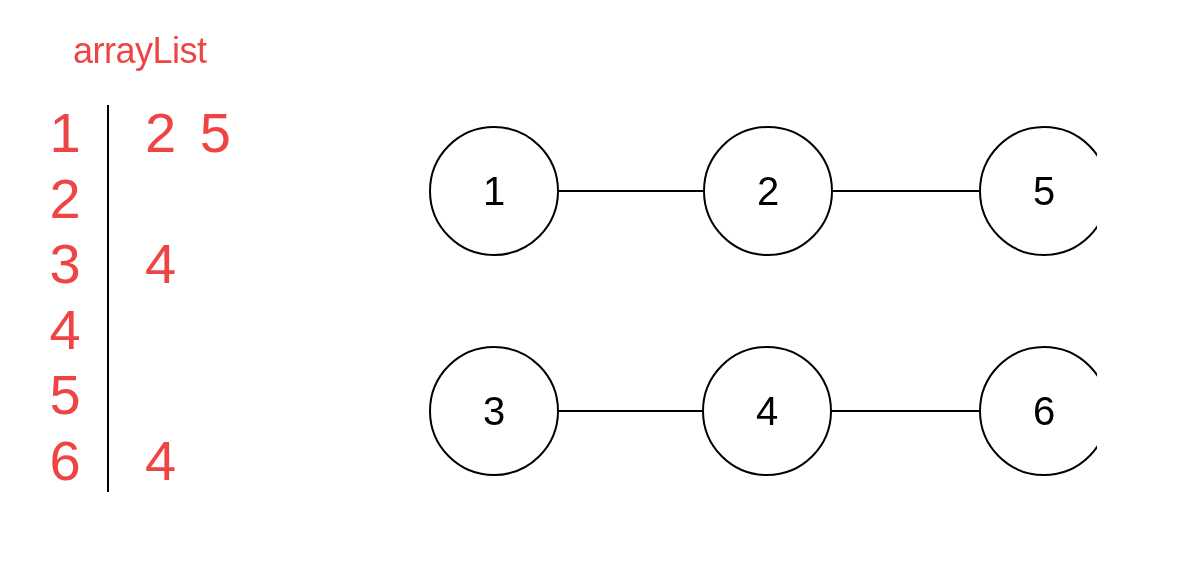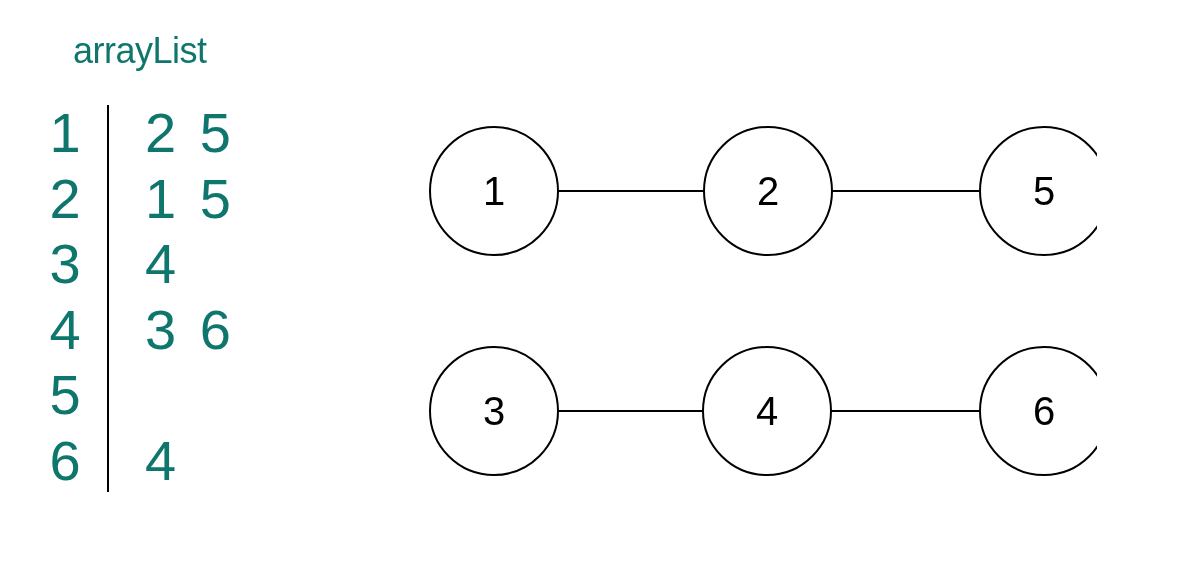--- a/index.html
+++ b/index.html
@@ -6,21 +6,21 @@
     margin: 0;
     padding: 0;
     background: #ffffff;
   }
   .page {
     position: relative;
     width: 1097px;
     height: 577px;
     background: #ffffff;
     font-family: "Liberation Sans", sans-serif;
-    color: #0f766e;
+    color: #ef4444;
     overflow: hidden;
     text-decoration: underline;
   }
   .title {
     position: absolute;
     left: 73px;
     top: 32px;
     font-size: 36px;
     line-height: 38px;
     font-weight: 300;
@@ -78,29 +78,27 @@
 
   <div class="adj-list">
     <div class="adj-divider"></div>
     <div class="adj-rows">
         <div class="adj-row">
           <span class="adj-vertex">1</span>
           <span class="adj-neighbors">2 5</span>
         </div>
         <div class="adj-row">
           <span class="adj-vertex">2</span>
-          <span class="adj-neighbors">1 5</span>
         </div>
         <div class="adj-row">
           <span class="adj-vertex">3</span>
           <span class="adj-neighbors">4</span>
         </div>
         <div class="adj-row">
           <span class="adj-vertex">4</span>
-          <span class="adj-neighbors">3 6</span>
         </div>
         <div class="adj-row">
           <span class="adj-vertex">5</span>
         </div>
         <div class="adj-row">
           <span class="adj-vertex">6</span>
           <span class="adj-neighbors">4</span>
         </div>
       </div>
   </div>

